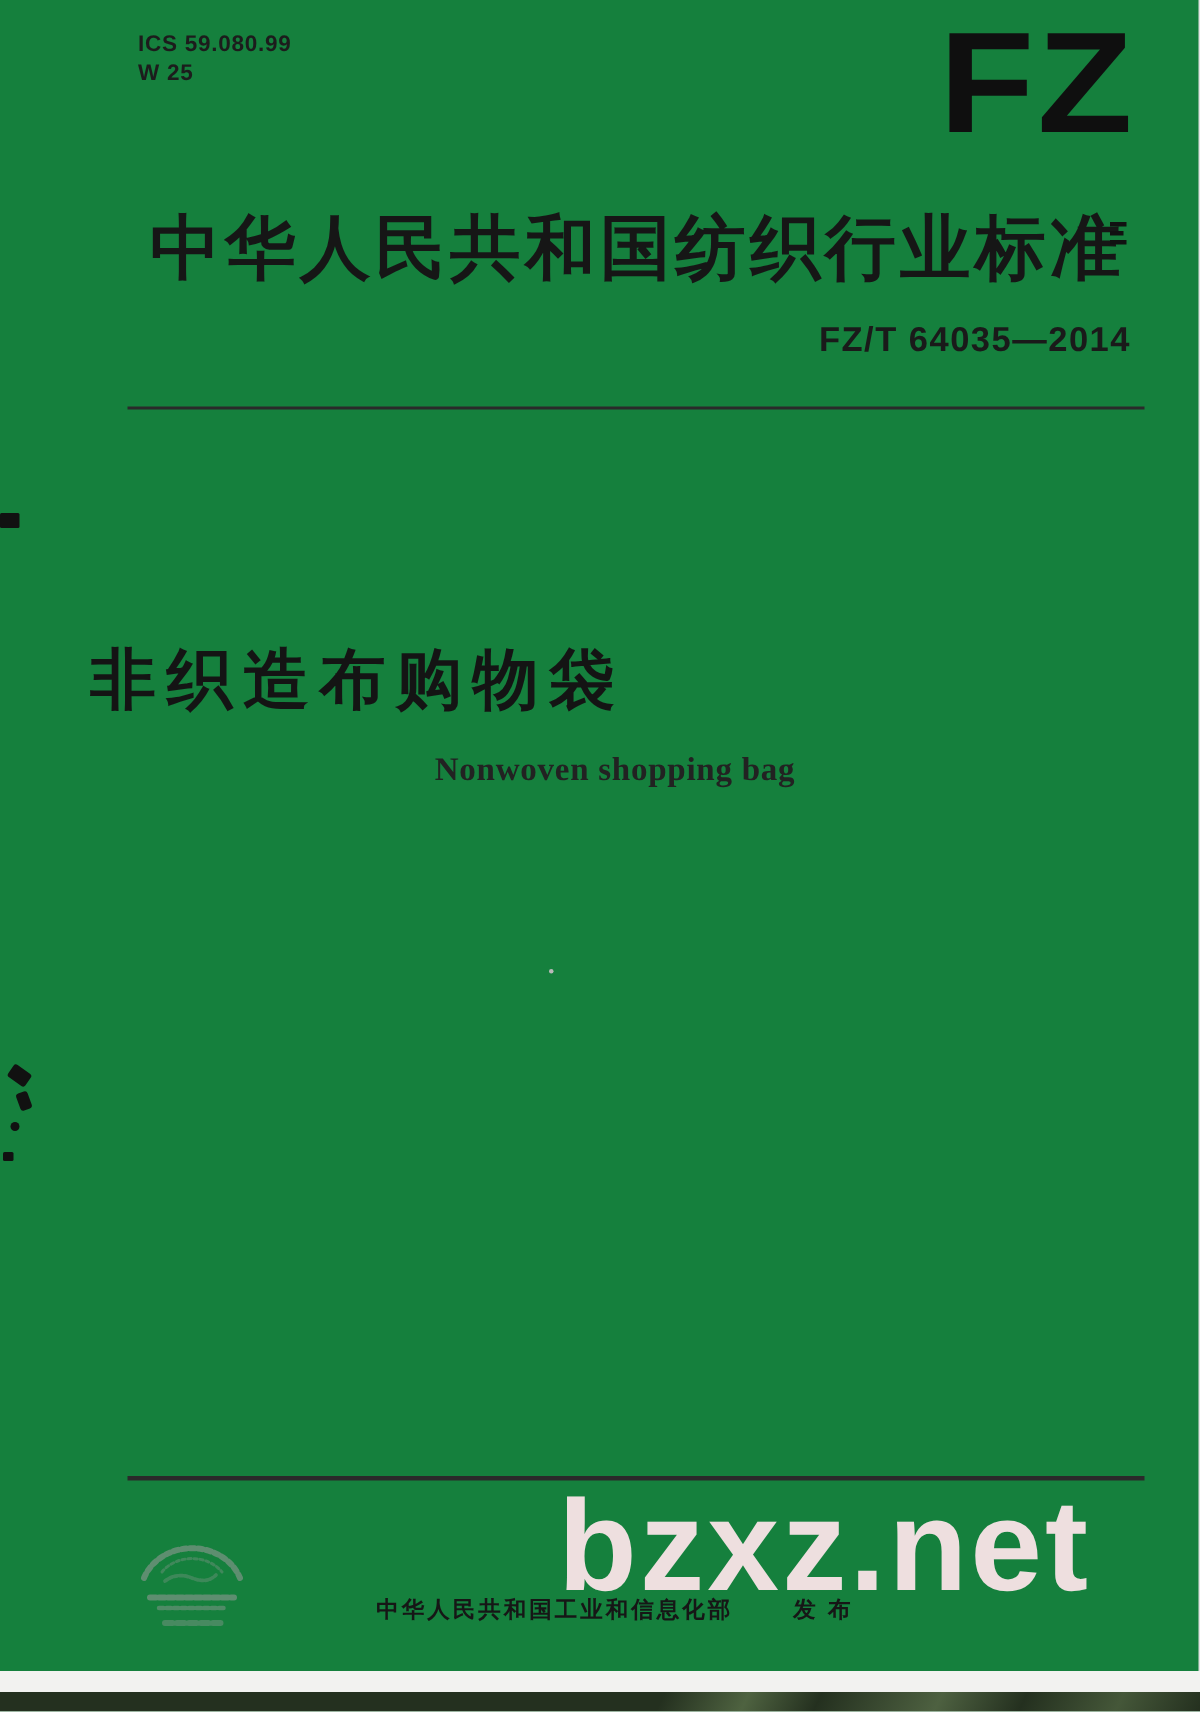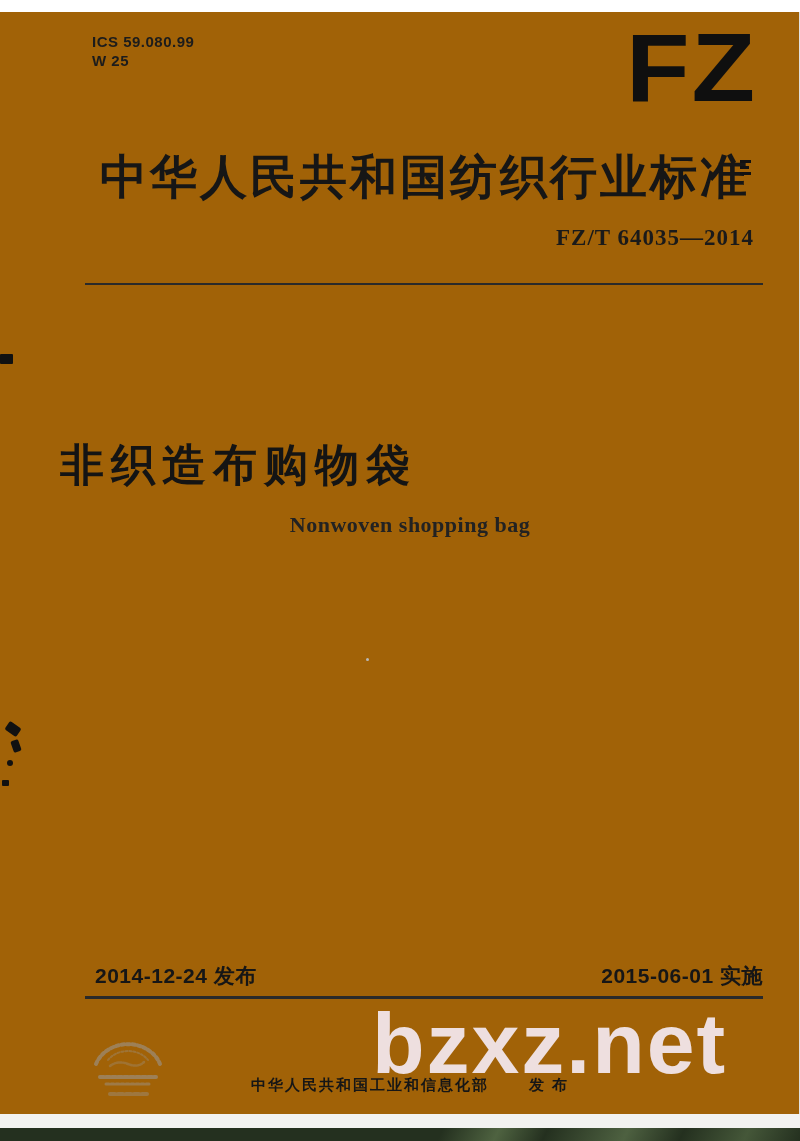--- a/index.html
+++ b/index.html
@@ -1,21 +1,21 @@
 <!DOCTYPE html>
 <html><head>
 <meta charset="utf-8">
 <style>
   * { margin:0; padding:0; box-sizing:border-box; }
   html,body { width:800px; height:1141px; background:#ffffff; overflow:hidden; }
   body { font-family:"Liberation Sans", sans-serif; position:relative; }
 
   .page {
     position:absolute; left:0; top:0; width:800px; height:1114px;
-    background:#a16207; border-right:1px solid #e2e2e2;margin-top:12px;
+    background:#15803d; border-right:1px solid #e2e2e2;
   }
 
   
   .ics-block {
     position:absolute; left:92px; top:20px;
     font-weight:bold; font-size:15px; line-height:19px; color:#1c1c1c;
     letter-spacing:0.5px;
   }
   .fz-logo {
     position:absolute; right:42px; top:8px; width:230px; height:110px;
@@ -24,21 +24,21 @@
     letter-spacing:2px; color:#0f0f0f; text-align:right;
     transform:scaleY(0.92); transform-origin:top right;
   }
   .main-heading {
     position:absolute; left:85px; top:134px; width:680px;
     text-align:center; font-weight:bold; font-size:47px; color:#161616;
     letter-spacing:3px; white-space:nowrap;
   }
   .std-number {
     position:absolute; right:45px; top:213px;
-    font-family:Liberation Serif, serif;
+    font-family:Liberation Sans, sans-serif;
     font-weight:bold; font-size:23px; color:#1a1a1a; letter-spacing:1px;
   }
   .rule-top {
     position:absolute; left:85px; top:271px; width:678px; height:2px;
     background:#2a2a2a;
   }
 
   
   .doc-title {
     position:absolute; left:60px; top:424px; width:700px;
@@ -133,24 +133,20 @@
 
   <div class="artifact artifact-a"></div>
   <div class="artifact artifact-b"></div>
   <div class="artifact artifact-c"></div>
   <div class="artifact artifact-d"></div>
   <div class="artifact artifact-e"></div>
   <div class="artifact artifact-f"></div>
   <div class="artifact artifact-g"></div>
   <div class="artifact artifact-h"></div>
 
-  <div class="date-row">
-    <span>2014-12-24 发布</span>
-    <span>2015-06-01 实施</span>
-  </div>
 
   <div class="rule-bottom"></div>
 
   <div class="watermark" style="color: rgb(238, 223, 223);">bzxz.net</div>
 
   <div class="publisher-row">
     <span>中华人民共和国工业和信息化部</span><span class="publisher-gap"></span><span>发 布</span>
   </div>
 
   <svg class="stamp" viewBox="0 0 84 80">

